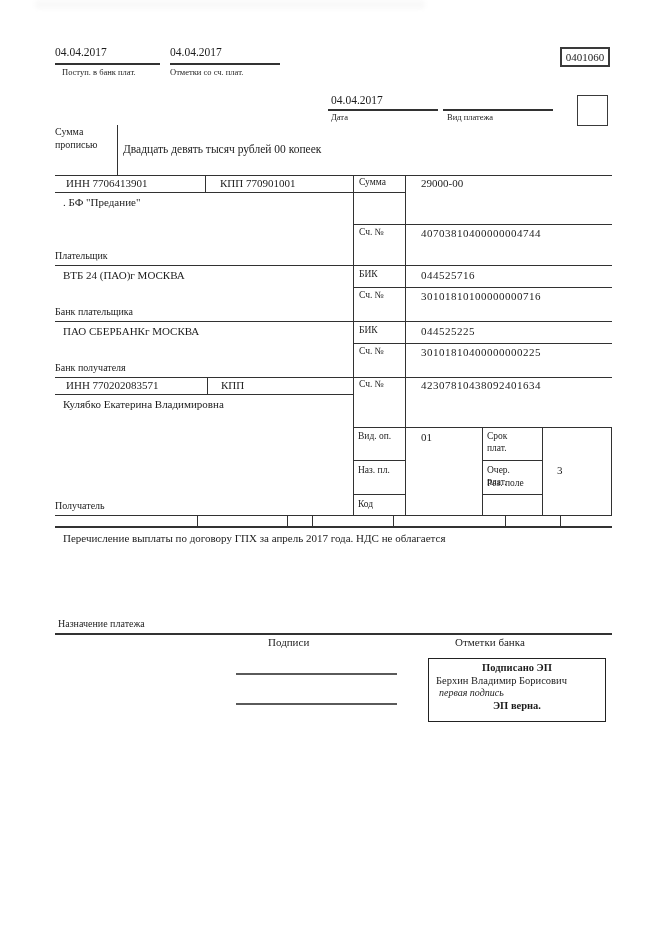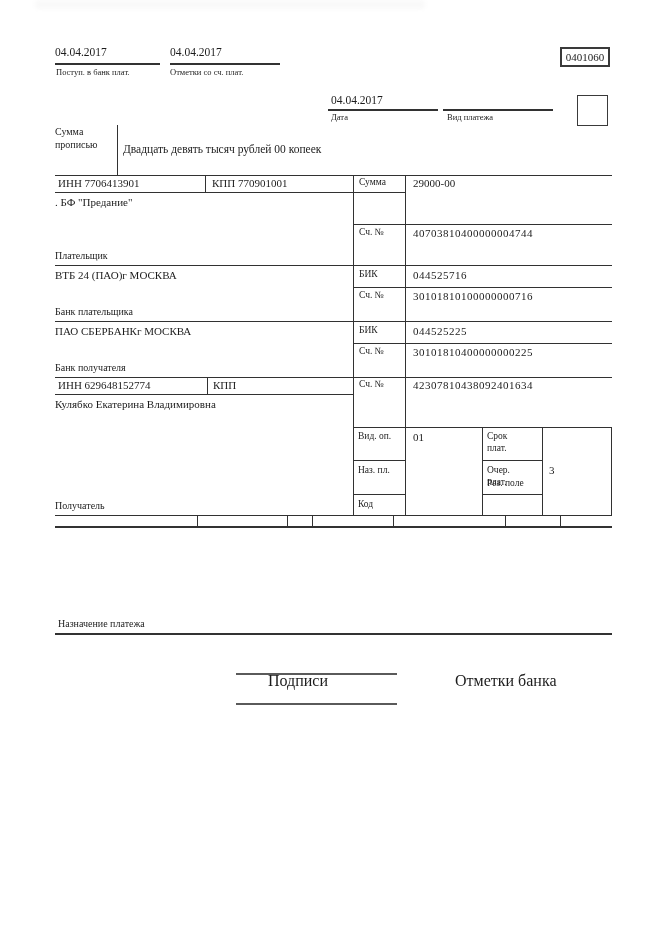--- a/index.html
+++ b/index.html
@@ -6,23 +6,23 @@
   .page {
     position:relative; width:660px; height:934px; margin:0 auto;
     background:#ffffff; overflow:hidden;
     font-family:"Liberation Serif", "DejaVu Serif", serif;
     color:#1c1c1c;
   }
   .t { position:absolute; white-space:nowrap; line-height:1.1; }
   .fs8  { font-size:8.5px; }
   .fs95 { font-size:9.5px; }
   .fs10 { font-size:10px; }
-  .fs11 { font-size:11px; }
+  .fs11 { font-size:11px;margin-left:8px; }
   .fs115{ font-size:11.5px; }
-  .fs12 { font-size:16px;margin-top:36px; }
+  .fs12 { font-size:11px; }
   .num  { letter-spacing:0.5px; }
   .title {
     font-family:"Liberation Sans", "DejaVu Sans", sans-serif;
     font-weight:bold; font-size:12.5px; letter-spacing:0.2px;
   }
   .hl { position:absolute; height:1px; background:#323232; }
   .vl { position:absolute; width:1px;  background:#323232; }
   .h2 { height:2px; }
   .box { position:absolute; background:#fff; }
   .code-box { left:560px; top:47px; width:46px; height:16px;
@@ -45,21 +45,21 @@
 <body>
 
 <div class="page">
 
   <div class="artifact"></div>
 
   <div class="t fs115" style="left:55px;top:46px">04.04.2017</div>
   <div class="t fs115" style="left:170px;top:46px">04.04.2017</div>
   <div class="hl h2" style="left:55px;top:63px;width:105px"></div>
   <div class="hl h2" style="left:170px;top:63px;width:110px"></div>
-  <div class="t fs8" style="left:56px;top:68px">Поступ. в банк плат.</div>
+  <div class="t fs8" style="left:62px;top:68px">Поступ. в банк плат.</div>
   <div class="t fs8" style="left:170px;top:68px">Отметки со сч. плат.</div>
   <div class="box code-box">
     <span>0401060</span>
   </div>
 
   <div class="t fs115" style="left:331px;top:94px">04.04.2017</div>
   <div class="hl h2" style="left:328px;top:109px;width:110px"></div>
   <div class="hl h2" style="left:443px;top:109px;width:110px"></div>
   <div class="t fs8" style="left:331px;top:113px">Дата</div>
   <div class="t fs8" style="left:447px;top:113px">Вид платежа</div>
@@ -119,41 +119,48 @@
   <div class="t fs11 num" style="left:413px;top:290px">30101810100000000716</div>
   <div class="t fs10" style="left:55px;top:306px">Банк плательщика</div>
 
   <div class="t fs11" style="left:55px;top:325px">ПАО СБЕРБАНКг МОСКВА</div>
   <div class="t fs95" style="left:359px;top:325px">БИК</div>
   <div class="t fs11 num" style="left:413px;top:325px">044525225</div>
   <div class="t fs95" style="left:359px;top:346px">Сч. №</div>
   <div class="t fs11 num" style="left:413px;top:346px">30101810400000000225</div>
   <div class="t fs10" style="left:55px;top:362px">Банк получателя</div>
 
-  <div class="t fs11" style="left:58px;top:379px">ИНН 629648152774</div>
+  <div class="t fs11" style="left:58px;top:379px">ИНН 770202083571</div>
   <div class="t fs11" style="left:213px;top:379px">КПП</div>
   <div class="t fs95" style="left:359px;top:379px">Сч. №</div>
   <div class="t fs11 num" style="left:413px;top:379px">42307810438092401634</div>
   <div class="t fs11" style="left:55px;top:398px">Кулябко Екатерина Владимировна</div>
   <div class="t fs10" style="left:55px;top:500px">Получатель</div>
 
   <div class="t fs95" style="left:358px;top:431px">Вид. оп.</div>
   <div class="t fs11" style="left:413px;top:431px">01</div>
   <div class="t fs95" style="left:487px;top:431px">Срок</div>
   <div class="t fs95" style="left:487px;top:443px">плат.</div>
   <div class="t fs95" style="left:358px;top:465px">Наз. пл.</div>
   <div class="t fs95" style="left:487px;top:465px">Очер.</div>
   <div class="t fs95" style="left:487px;top:477px">плат.</div>
   <div class="t fs11" style="left:549px;top:464px">3</div>
   <div class="t fs95" style="left:358px;top:499px">Код</div>
   <div class="t fs95" style="left:487px;top:478px">Рез. поле</div>
 
+  <div class="t fs11" style="left:55px;top:532px">Перечисление выплаты по договору ГПХ за апрель 2017 года. НДС не облагается</div>
   <div class="t fs10" style="left:58px;top:618px">Назначение платежа</div>
 
   <div class="t fs12" style="left:268px;top:636px">Подписи</div>
   <div class="t fs12" style="left:455px;top:636px">Отметки банка</div>
 
   <div class="sig-line" style="left:236px;top:673px;width:161px"></div>
   <div class="sig-line" style="left:236px;top:703px;width:161px"></div>
 
 
+  <div class="box sig-stamp">
+    <div class="st1">Подписано ЭП</div>
+    <div class="st2">Берхин Владимир Борисович</div>
+    <div class="st3">первая подпись</div>
+    <div class="st4">ЭП верна.</div>
+  </div>
 
 </div>
 
 </body></html>

